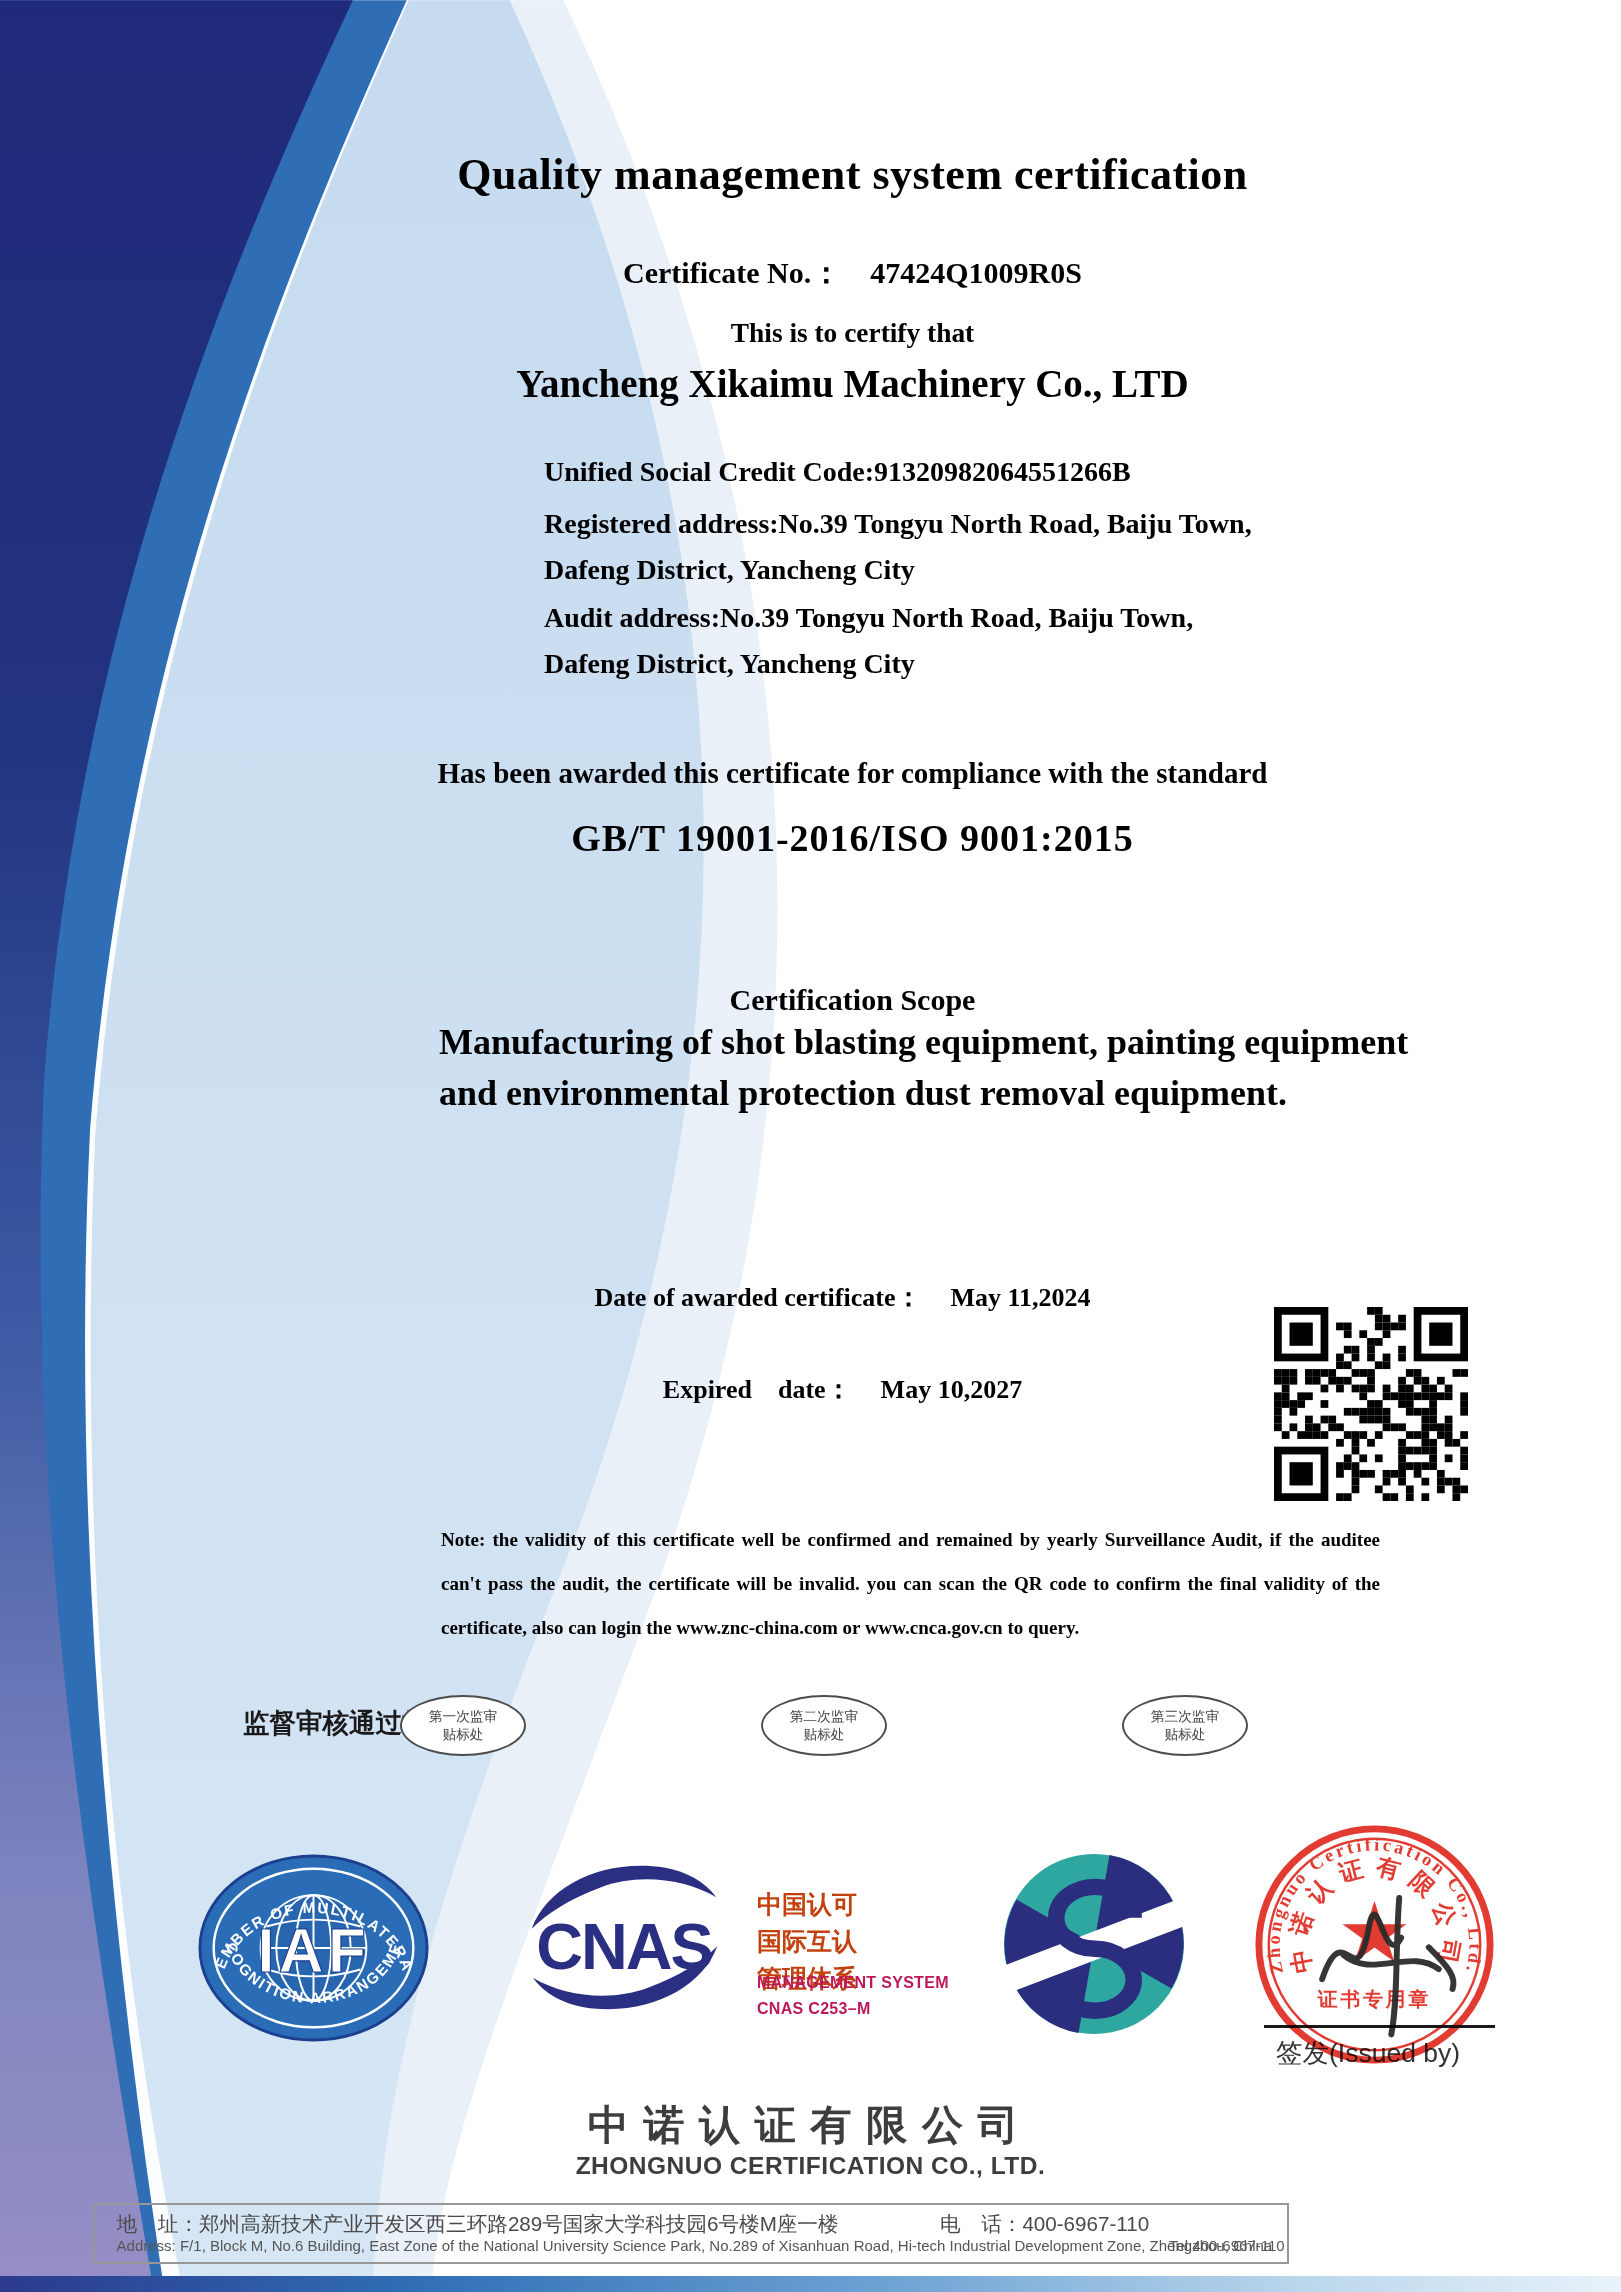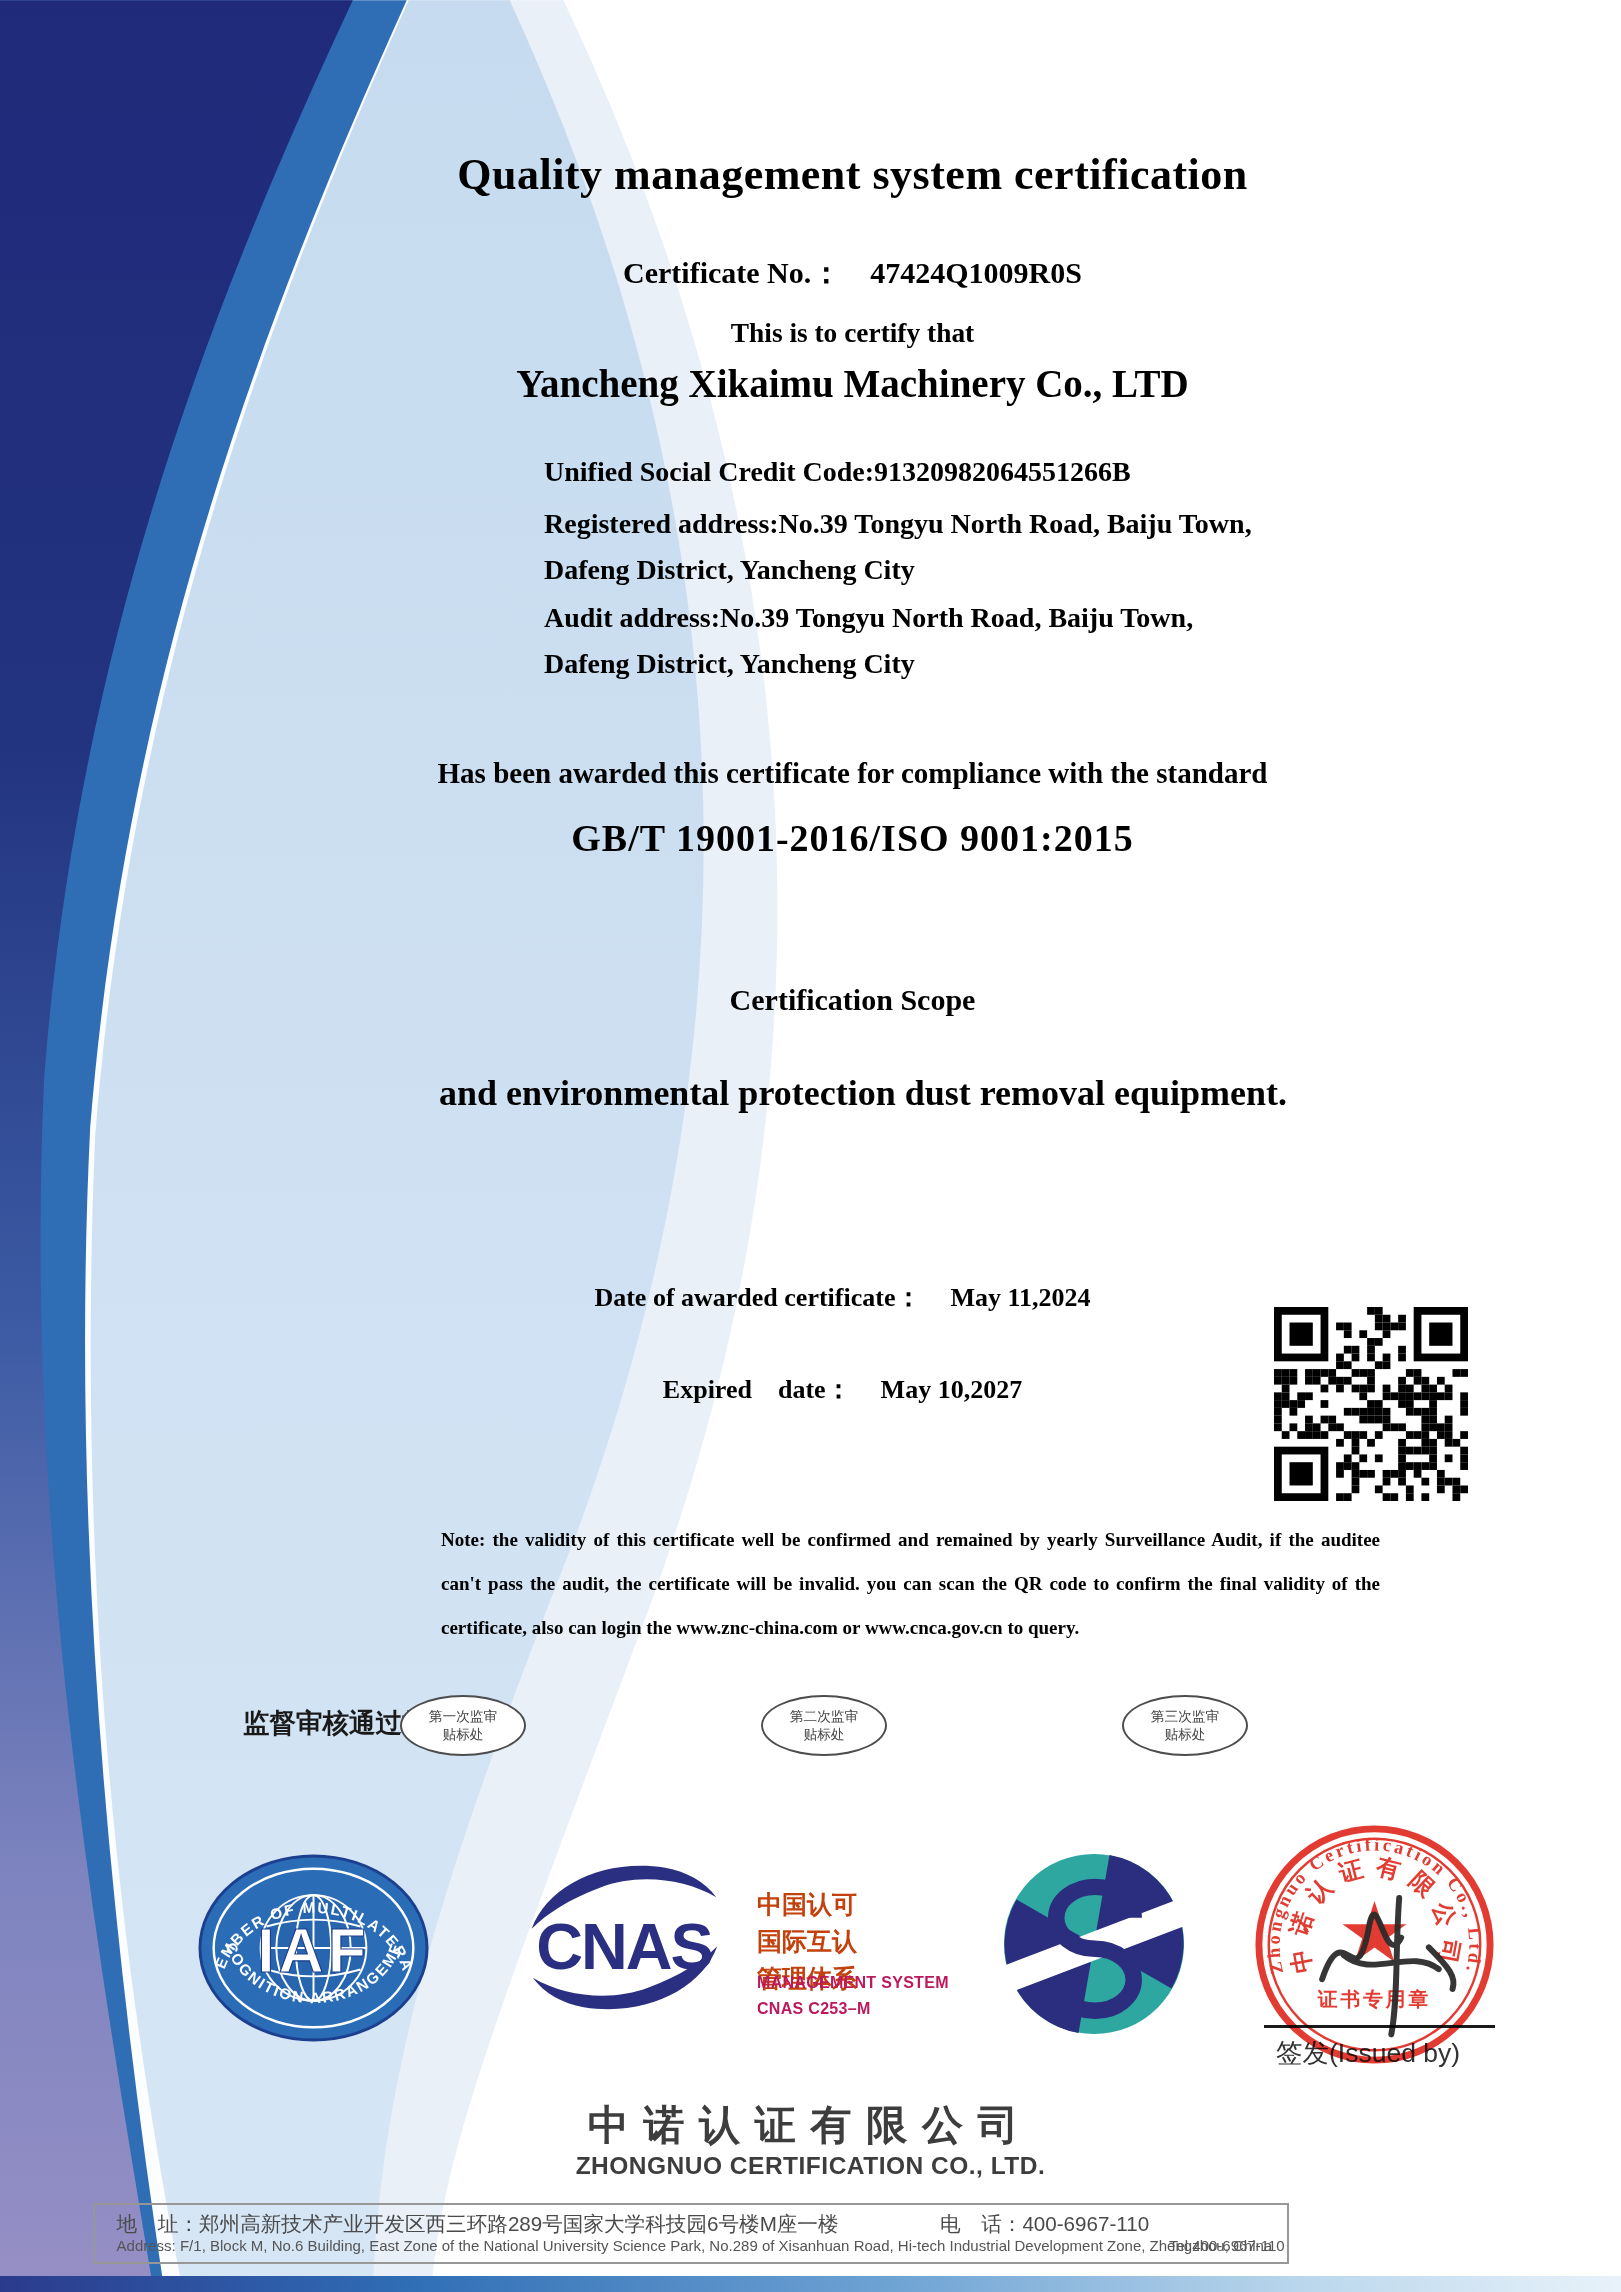--- a/index.html
+++ b/index.html
@@ -94,20 +94,21 @@
   <div id="credit" class="addr">Unified Social Credit Code:91320982064551266B</div>
   <div id="reg1" class="addr">Registered address:No.39 Tongyu North Road, Baiju Town,</div>
   <div id="reg2" class="addr">Dafeng District, Yancheng City</div>
   <div id="aud1" class="addr">Audit address:No.39 Tongyu North Road, Baiju Town,</div>
   <div id="aud2" class="addr">Dafeng District, Yancheng City</div>
 
   <div id="awarded" class="cline">Has been awarded this certificate for compliance with the standard</div>
   <div id="standard" class="cline">GB/T 19001-2016/ISO 9001:2015</div>
 
   <div id="scopetitle" class="cline">Certification Scope</div>
+  <div id="scope1" class="scopeline">Manufacturing of shot blasting equipment, painting equipment</div>
   <div id="scope2" class="scopeline">and environmental protection dust removal equipment.</div>
 
   <div id="date0" class="date-line">
     <span>Date of awarded certificate：</span><span class="val">May 11,2024</span>
   </div>
   <div id="date2" class="date-line">
     <span>Expired　date：</span><span class="val">May 10,2027</span>
   </div>
 
   <div id="qr">

